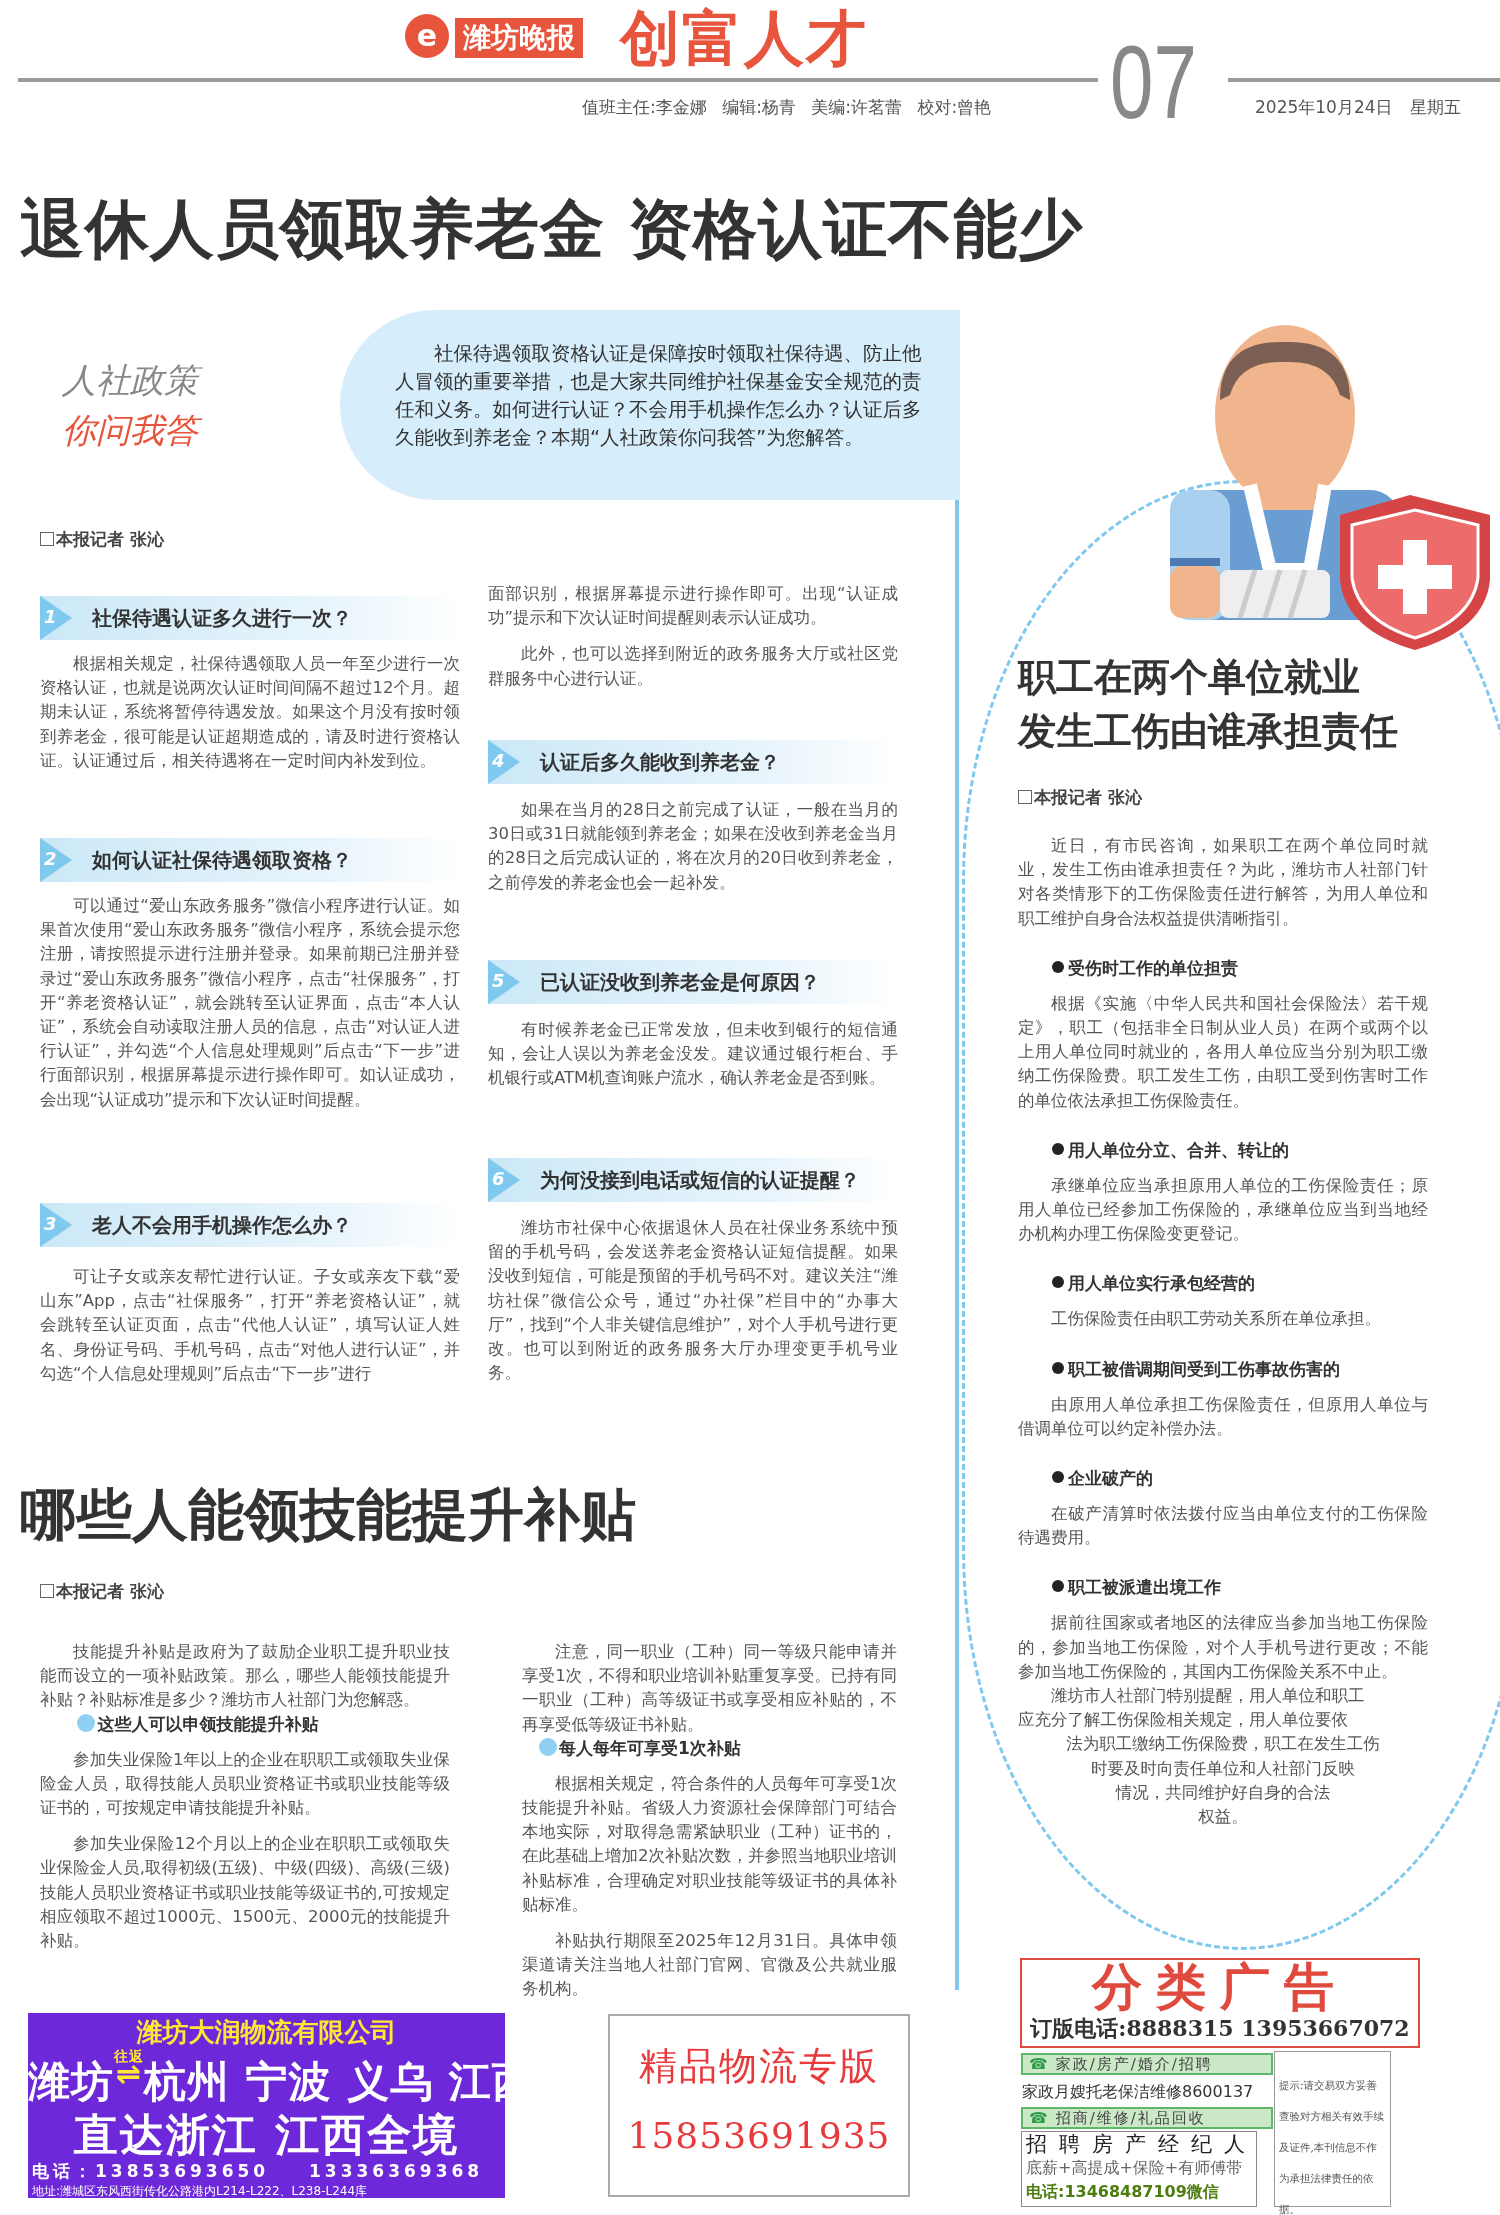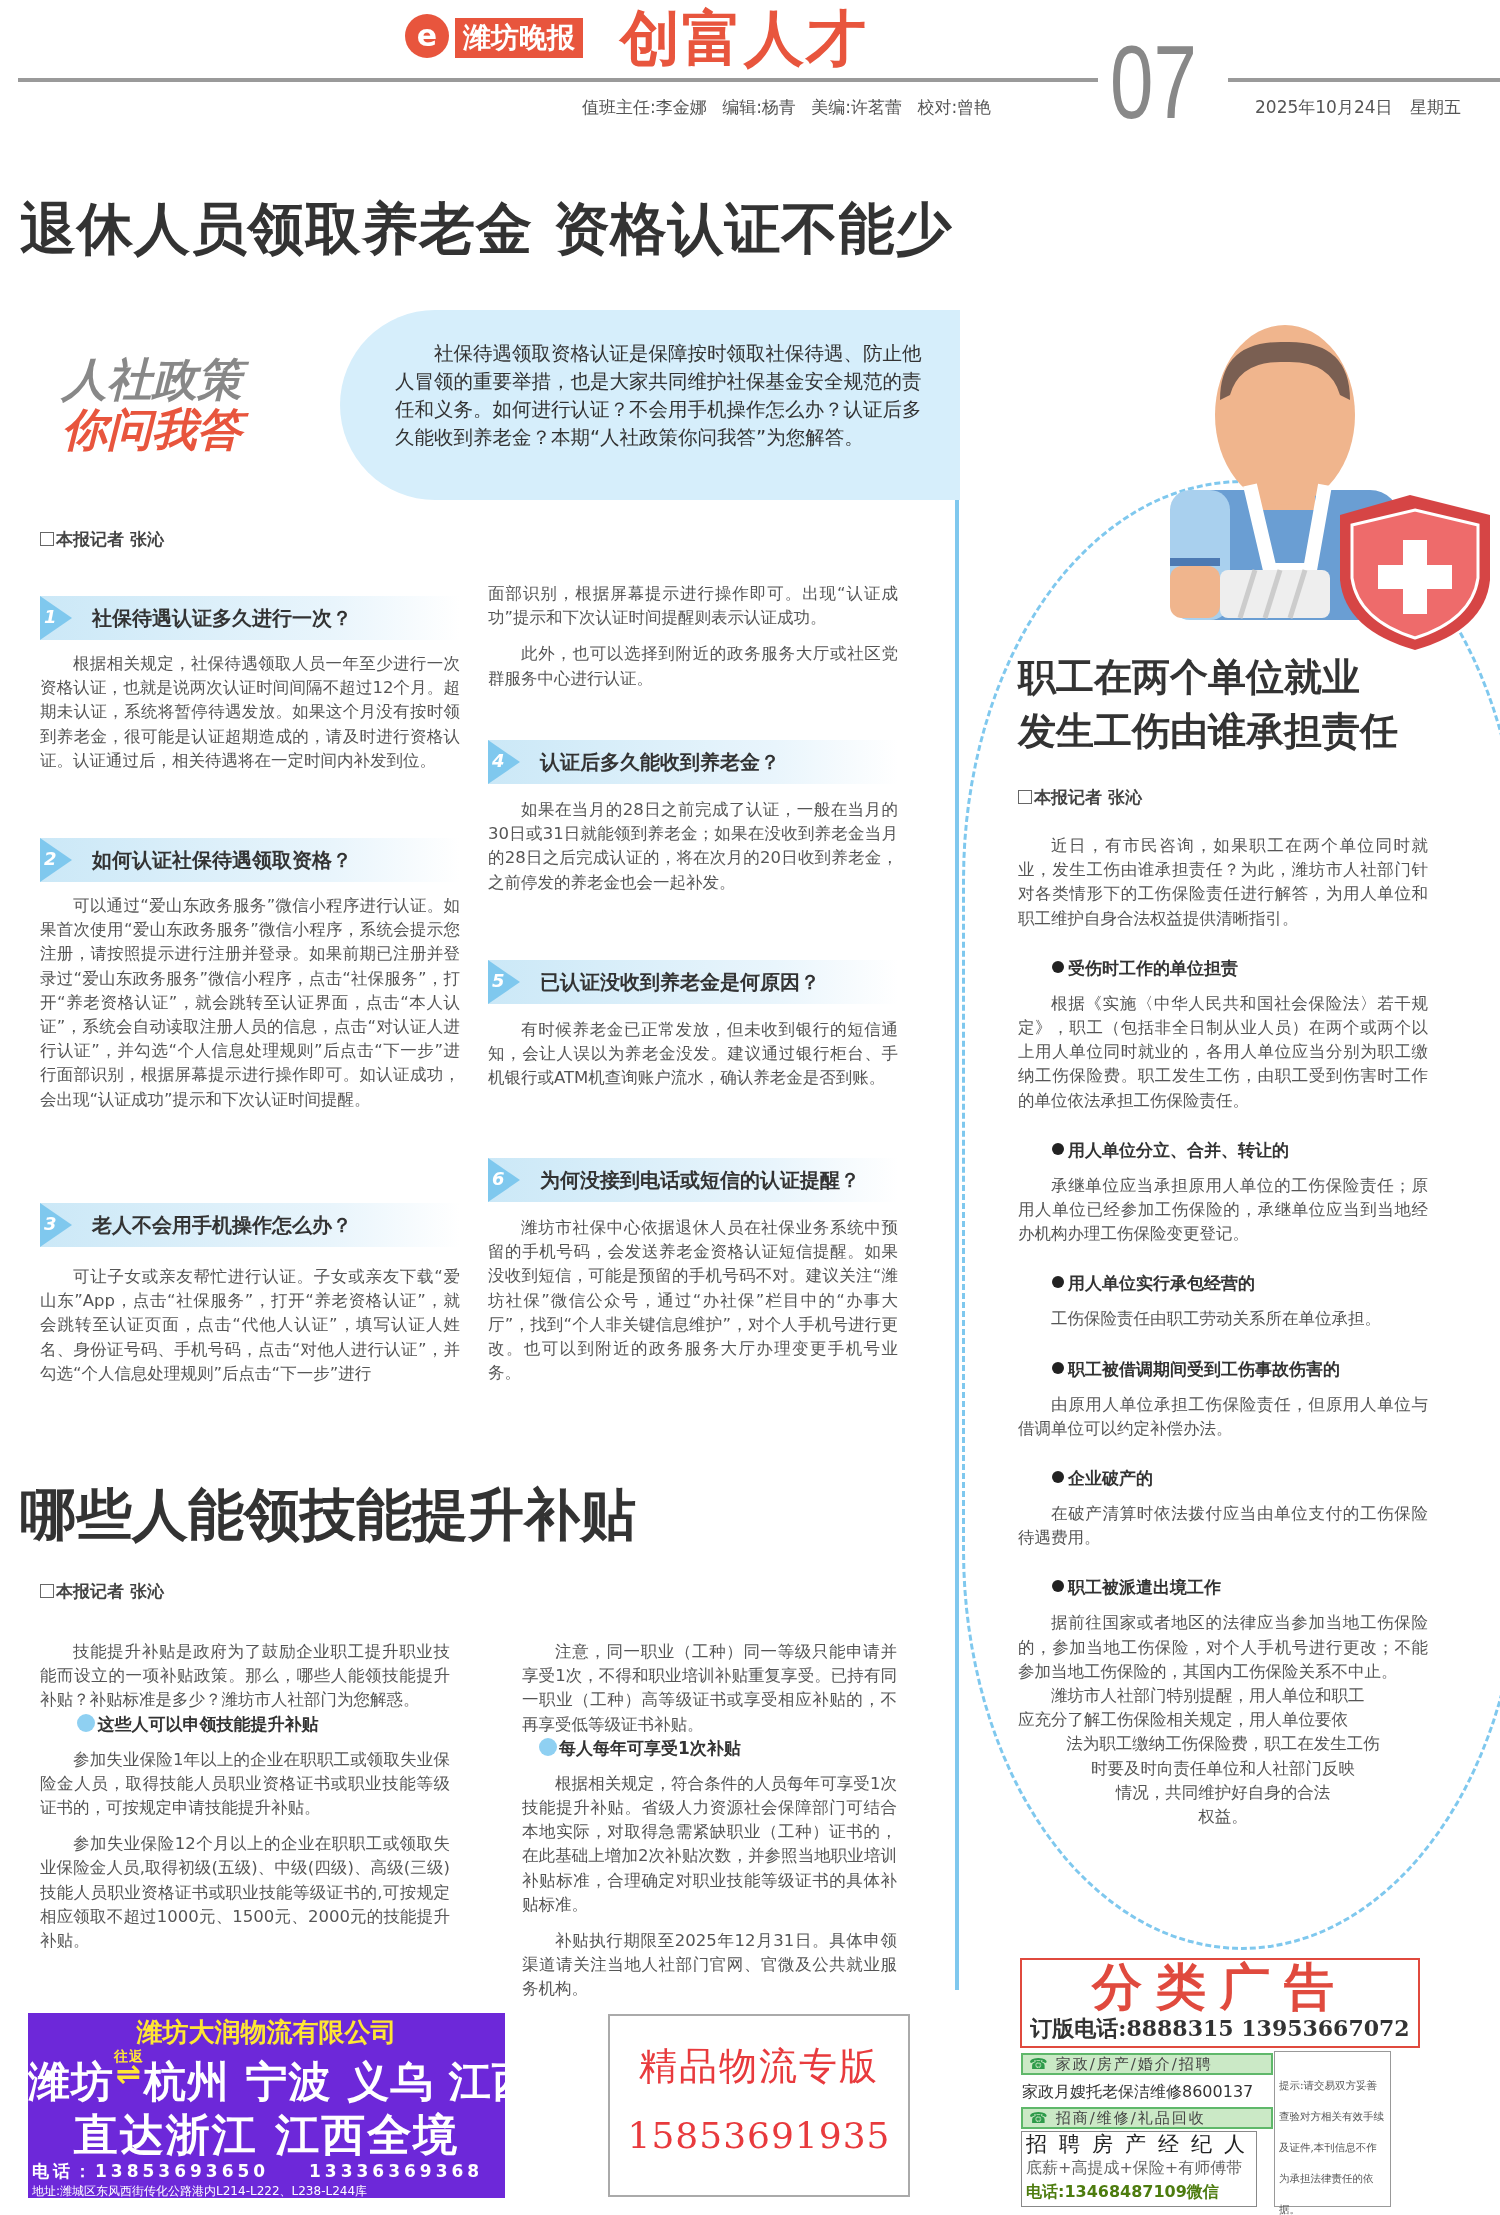--- a/index.html
+++ b/index.html
@@ -11,24 +11,24 @@
   .mast-logo { left: 405px; top: 14px; width: 44px; height: 44px; border-radius: 50%; background: #e8553d; color: #fff; font-size: 30px; font-weight: bold; text-align: center; line-height: 44px; }
   .mast-brand { left: 455px; top: 18px; height: 40px; padding: 0 8px; background: #e8553d; color: #fff; font-size: 28px; font-weight: bold; line-height: 40px; font-family: "DejaVu Serif", serif; }
   .mast-section { left: 620px; top: 6px; font-size: 60px; line-height: 64px; color: #e8553d; font-weight: bold; font-family: "DejaVu Serif", serif; letter-spacing: 2px; }
   .mast-rule-l { left: 18px; top: 78px; width: 1080px; height: 4px; background: #9a9a9a; }
   .mast-rule-r { left: 1228px; top: 78px; width: 272px; height: 4px; background: #9a9a9a; }
   .mast-page { left: 1110px; top: 30px; font-size: 104px; line-height: 104px; color: #888; font-family: "Liberation Sans", sans-serif; font-weight: 300; transform: scaleX(0.75); transform-origin: left; }
   .mast-editors { left: 582px; top: 96px; font-size: 17px; color: #555; word-spacing: 10px; }
   .mast-date { left: 1255px; top: 96px; font-size: 17px; color: #555; word-spacing: 12px; }
 
   
-  .headline { left: 20px; top: 190px; font-size: 56px; font-weight: bold; color: #333; line-height: 78px; letter-spacing: 1px; }
-
-  
-  .colbanner { left: 62px; top: 355px; font-weight: bold; line-height: 50px; font-size: 45px; font-style: italic; }
+  .headline { left: 20px; top: 190px; font-size: 64px; font-weight: bold; color: #333; line-height: 78px; letter-spacing: 1px; }
+
+  
+  .colbanner { left: 62px; top: 355px; font-weight: normal; line-height: 50px; font-size: 34px; font-style: italic; }
   .colbanner .l1 { color: #888; }
   .colbanner .l2 { color: #e8553d; }
   .intro { left: 340px; top: 310px; width: 620px; height: 190px; background: #d6eefb; border-radius: 95px 0 0 95px; padding: 30px 30px 0 55px; font-size: 19.5px; color: #333; line-height: 28px; text-indent: 2em; }
   .divider-v { left: 955px; top: 500px; width: 4px; height: 1490px; background: #7fc8ee; }
 
   
   .byline { font-size: 17px; font-weight: bold; color: #444; }
   .byline .box { display: inline-block; width: 14px; height: 14px; border: 1.5px solid #666; vertical-align: -1px; margin-right: 2px; }
 
   

